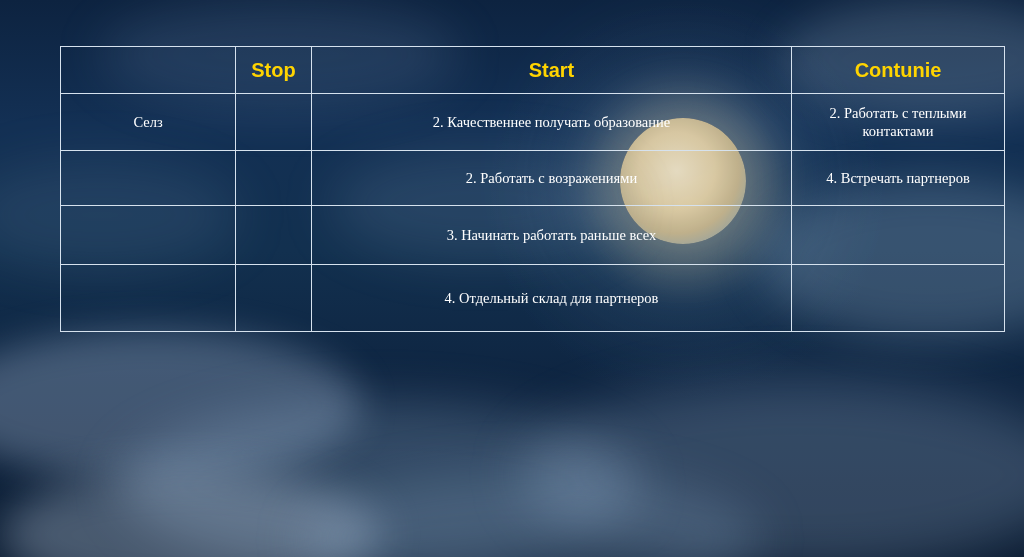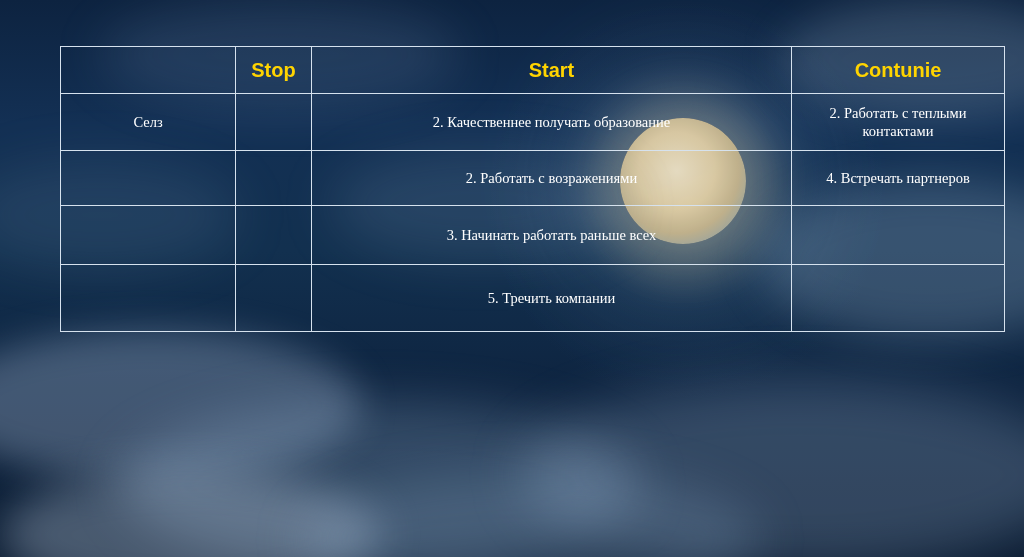--- a/index.html
+++ b/index.html
@@ -146,24 +146,24 @@
           <td class="cell-cont">4. Встречать партнеров</td>
         </tr>
 
         <tr class="r3">
           <td class="cell-label"></td>
           <td></td>
           <td class="cell-start">3. Начинать работать раньше всех</td>
           <td class="cell-cont"></td>
         </tr>
 
-
-        <tr class="r5">
+        <tr class="r4">
           <td class="cell-label"></td>
           <td></td>
-          <td class="cell-start">5. Тречить компании</td>
+          <td class="cell-start">4. Отдельный склад для партнеров</td>
           <td class="cell-cont"></td>
         </tr>
+
       </tbody>
     </table>
   </div>
 
 </div>
 
 </body></html>

